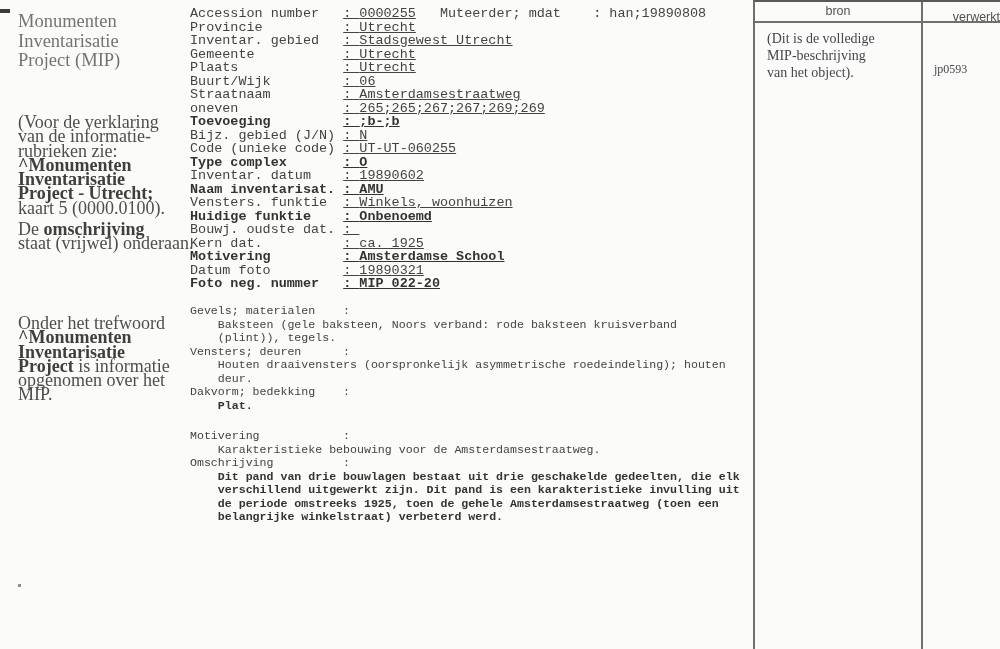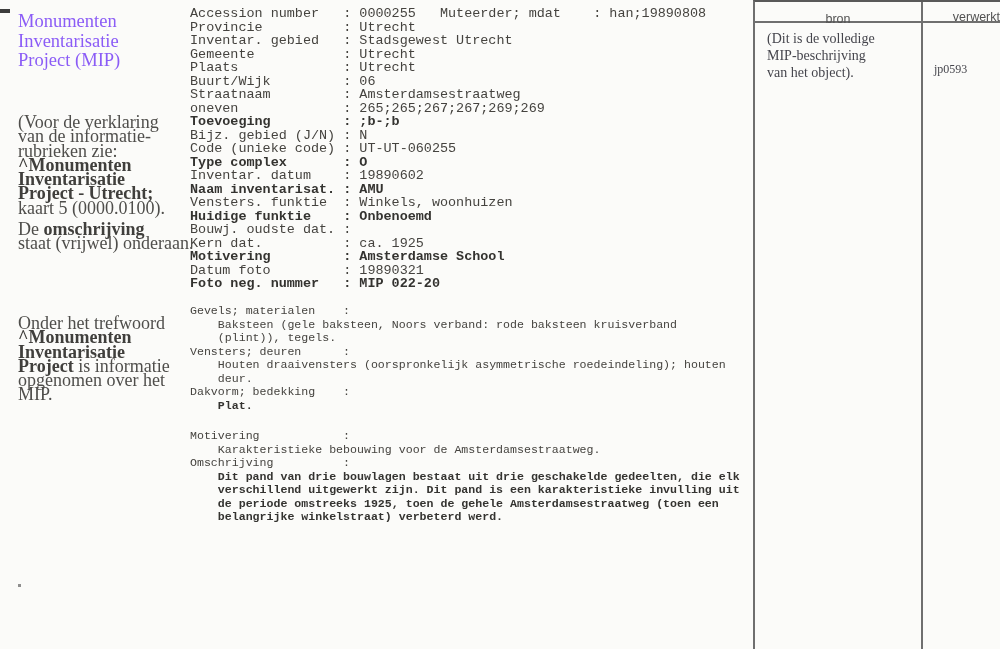--- a/index.html
+++ b/index.html
@@ -5,50 +5,50 @@
   html,body{margin:0;padding:0;}
   body{
     width:1000px;height:649px;position:relative;overflow:hidden;
     background:#fbfbf9;color:#464440;
     font-family:"Liberation Serif",serif;
   }
   
   .sidebar{position:absolute;left:18px;top:0;width:170px;}
   .mip-title{
     position:absolute;top:12px;left:0;width:170px;
-    font-size:18.5px;line-height:19.5px;color:#8b5cf6;white-space:pre-line;
+    font-size:18.5px;line-height:19.5px;color:#737373;white-space:pre-line;
   }
   .note{position:absolute;left:0;width:176px;font-size:18px;line-height:14.3px;
         color:#4f4e4b;white-space:pre-line;}
   .note .b{font-weight:bold;color:#403f3c;}
   .note1{top:115px;}
   .note2{top:222px;}
   .note3{top:316px;}
   
   .main{position:absolute;left:190px;top:7px;width:560px;
         font-family:"Liberation Mono","DejaVu Sans Mono",monospace;color:#45433f;}
   .fields{font-size:13.45px;line-height:13.5px;}
-  .frow{white-space:pre;position:relative;height:13.5px;}
+  .frow{white-space:pre;position:relative;height:13.5px;text-decoration:underline;}
   .frow.b,.sec.bold-h .slabel,.sec-body.b{font-weight:bold;color:#343330;}
   .flabel{display:inline-block;width:19ch;}
   .mut{position:absolute;left:31ch;top:0;}
   .sections{font-size:11.6px;line-height:13.5px;margin-top:13.5px;}
   .sections.group-b{margin-top:17px;}
   .sec-head{white-space:pre;}
   .slabel{display:inline-block;width:22ch;}
   .sec-body{white-space:pre-line;padding-left:4ch;}
   .fields{margin-top:0;}
   .main .fields + .sections{margin-top:13.5px;}
   
   .panel{position:absolute;left:753px;top:0;width:247px;height:649px;
          box-sizing:border-box;border-left:2px solid #6f6f6f;border-top:2px solid #595959;}
   .panel .vline2{position:absolute;left:166px;top:0;bottom:0;width:2px;background:#6f6f6f;}
   .phead{height:19px;border-bottom:2px solid #6f6f6f;display:flex;
          font-family:"Liberation Sans",sans-serif;font-size:12.5px;color:#525252;}
-  .phead .c1{width:166px;text-align:center;padding-top:10px;}
+  .phead .c1{width:166px;text-align:center;padding-top:2px;}
   .phead .c2{flex:1;text-align:right;padding-top:8px;}
   .bron-note{position:absolute;left:12px;top:28px;width:150px;
              font-size:14px;line-height:17px;color:#45454c;white-space:pre-line;}
   .verwerkt-val{position:absolute;left:179px;top:60px;font-size:12px;color:#45454c;}
   
   .art-dash{position:absolute;left:0;top:9px;width:10px;height:4px;background:#3c3c3c;}
   .art-dot{position:absolute;left:18px;top:584px;width:3px;height:3px;background:#8f8f8f;}
 </style>
 </head>
 <body>

